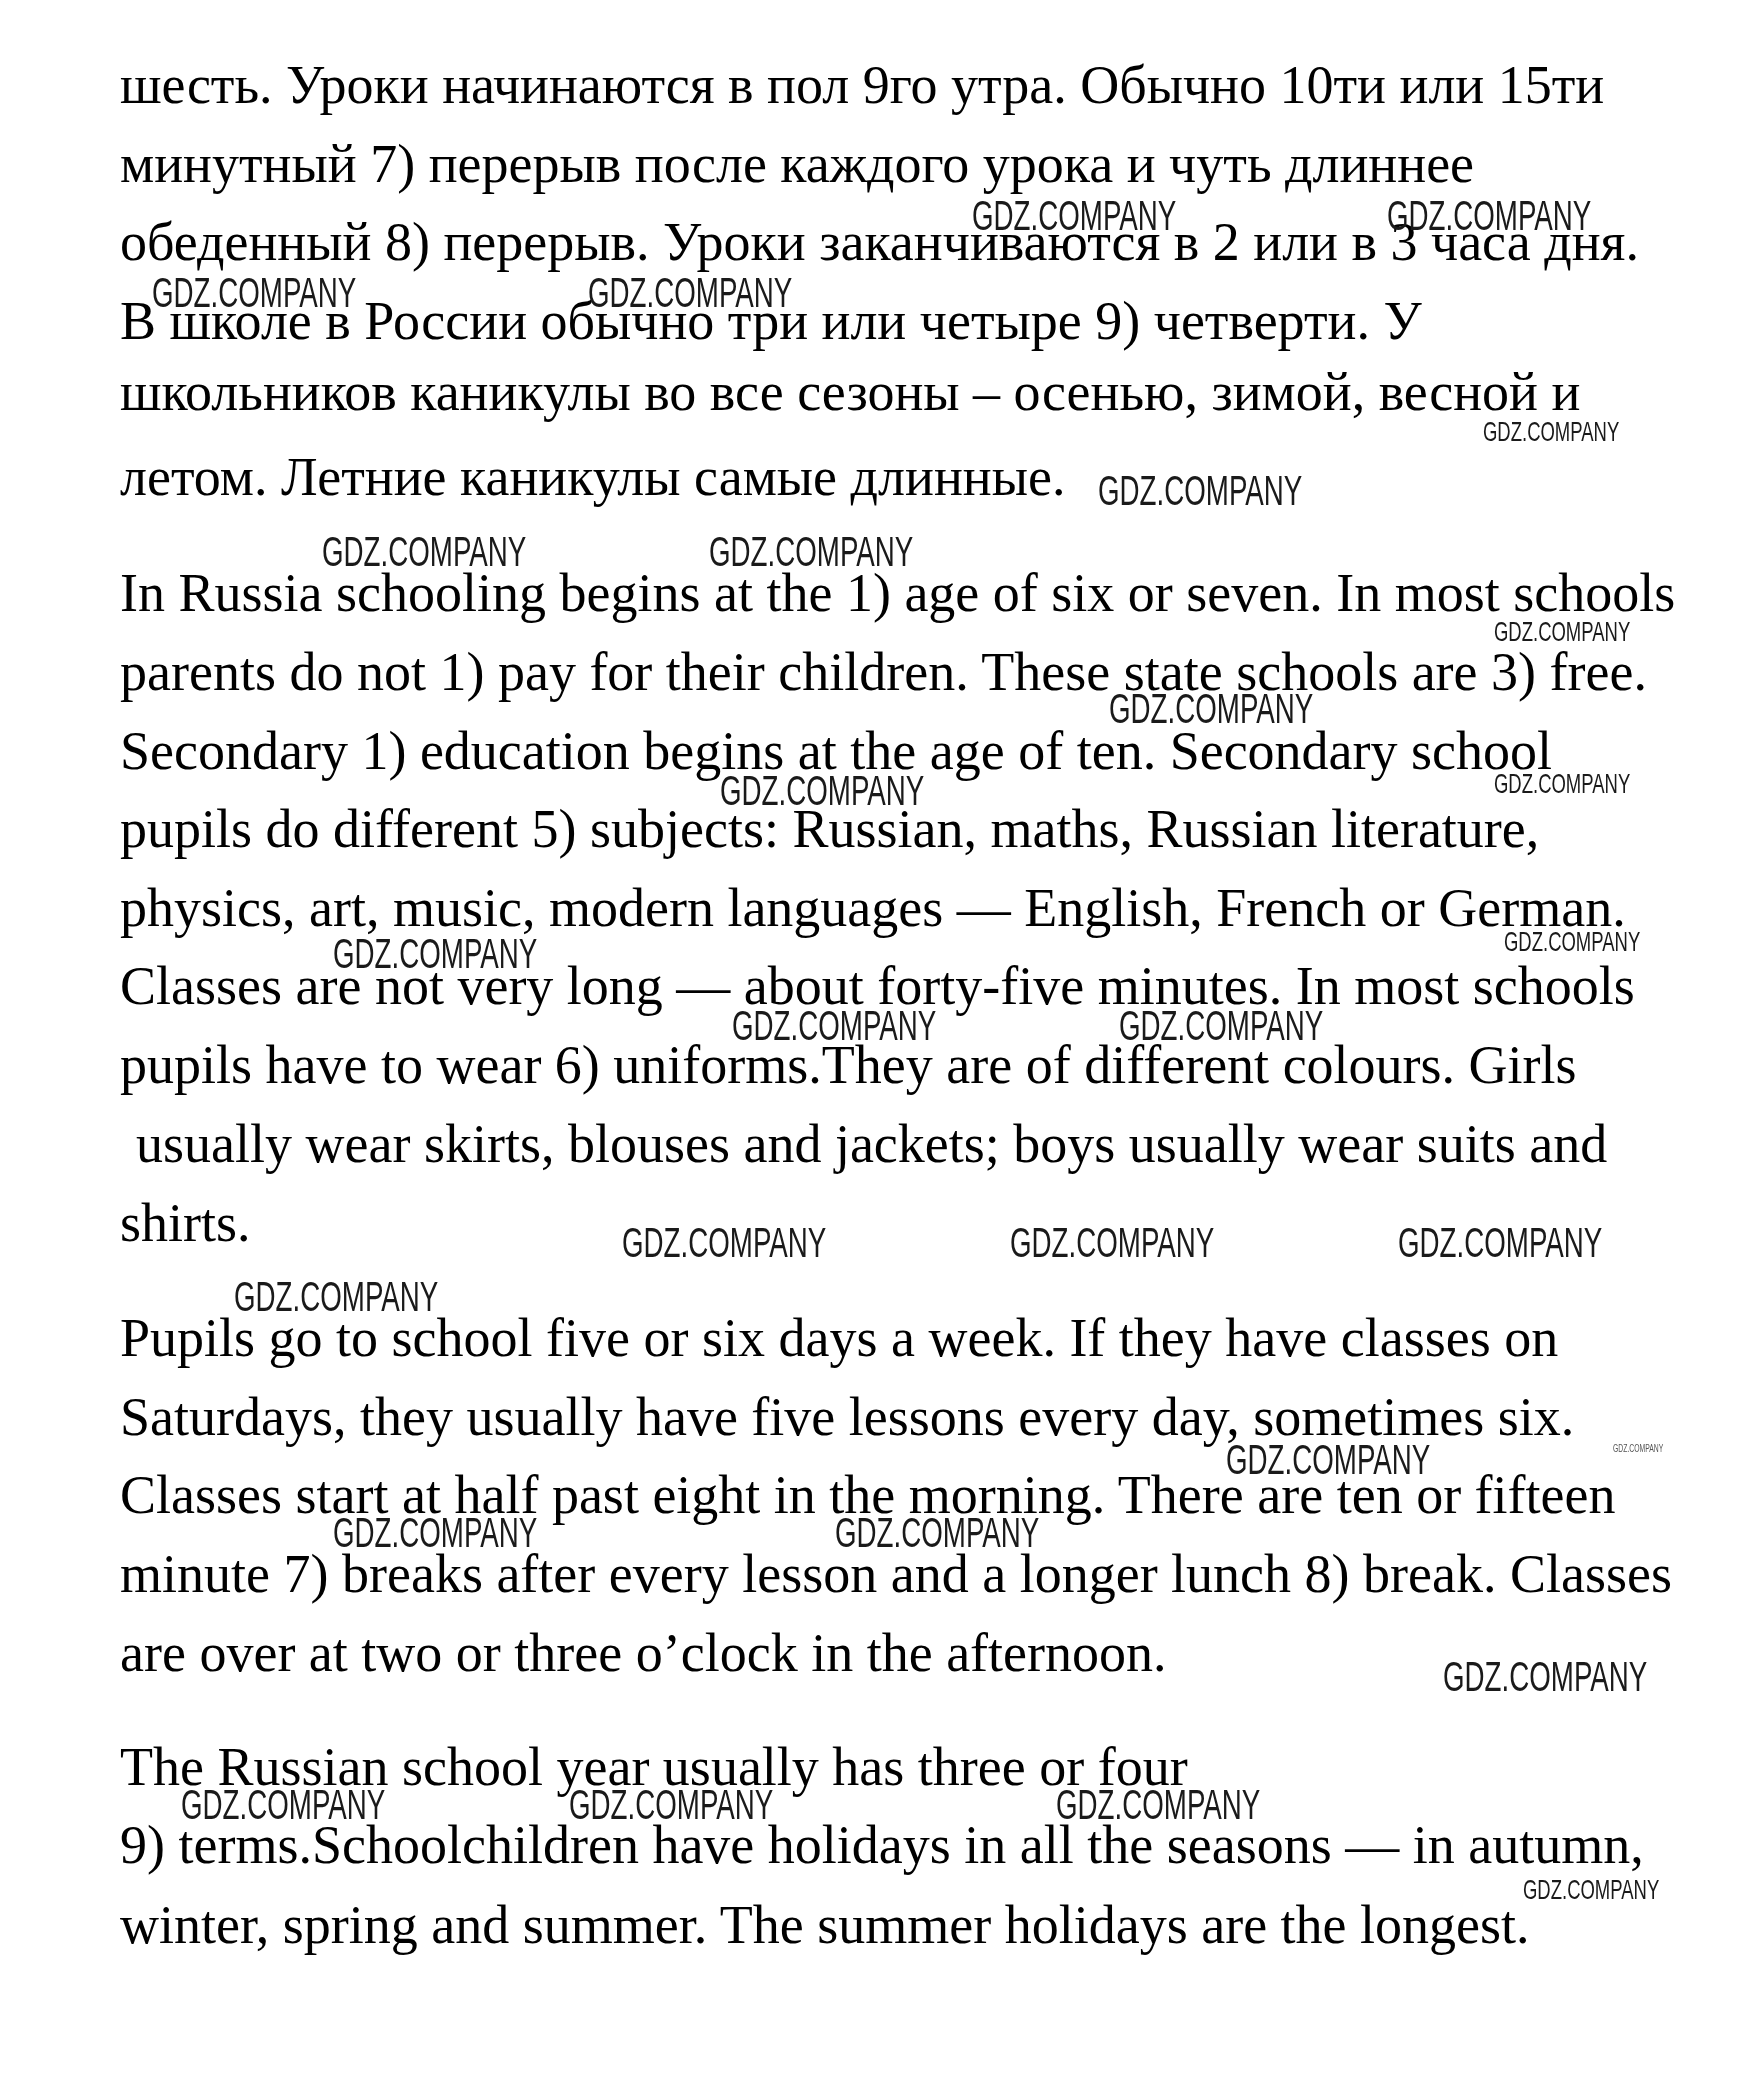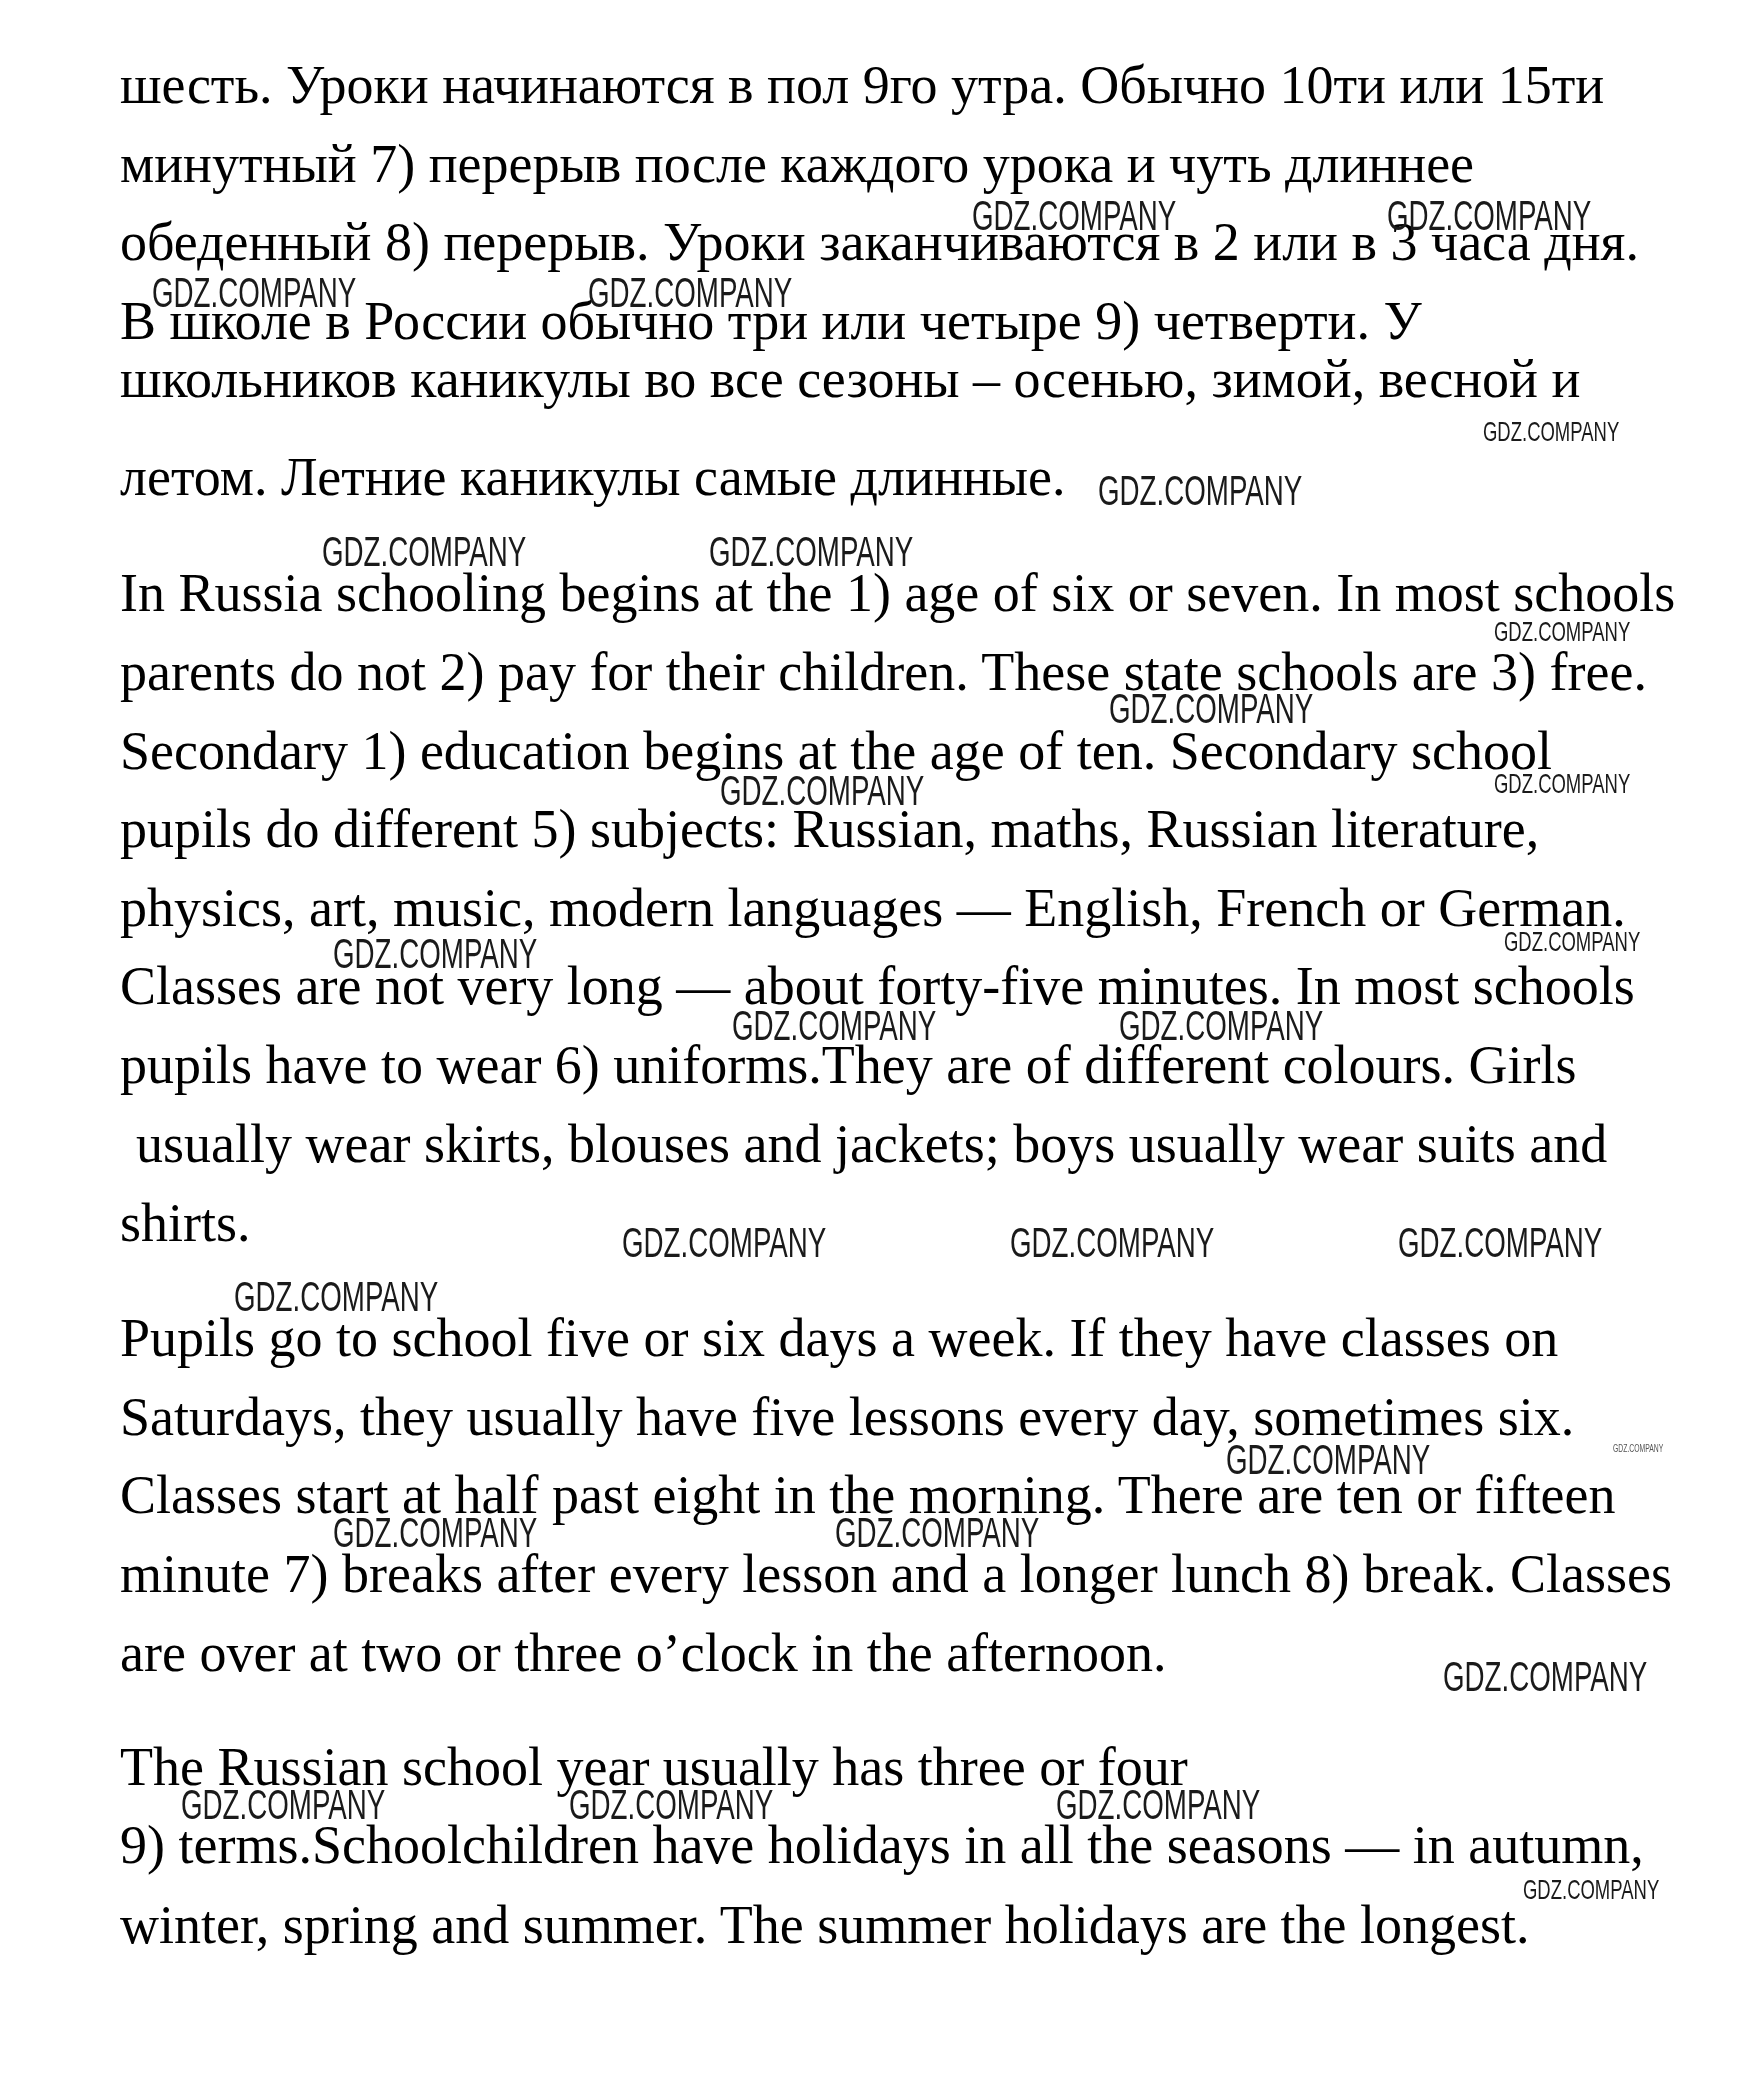--- a/index.html
+++ b/index.html
@@ -45,26 +45,26 @@
 </head>
 <body>
 
 <div id="page">
   <div id="text-layer">
       <div>
         <div class="line" style="top: 58px;"><span>шесть. Уроки начинаются в пол 9го утра. Обычно 10ти или 15ти</span></div>
         <div class="line" style="top: 137px;"><span>минутный 7) перерыв после каждого урока и чуть длиннее</span></div>
         <div class="line" style="top: 215px;"><span>обеденный 8) перерыв. Уроки заканчиваются в 2 или в 3 часа дня.</span></div>
         <div class="line" style="top: 294px;"><span>В школе в России обычно три или четыре 9) четверти. У</span></div>
-        <div class="line" style="top: 352px; text-align: center;"><span>школьников каникулы во все сезоны – осенью, зимой, весной и</span></div>
+        <div class="line" style="top: 365px; text-align: center;"><span>школьников каникулы во все сезоны – осенью, зимой, весной и</span></div>
         <div class="line" style="top: 450px;"><span>летом. Летние каникулы самые длинные.</span></div>
       </div>
       <div>
         <div class="line" style="top: 566px;"><span>In Russia schooling begins at the 1) </span><b>age</b><span> of six or seven. In most schools</span></div>
-        <div class="line" style="top: 645px;"><span>parents do not 2) </span><b>pay</b><span> for their children. These state schools are 3) </span><b>free</b><span>.</span></div>
+        <div class="line" style="top: 645px;"><span>parents do not 1) </span><b>pay</b><span> for their children. These state schools are 3) </span><b>free</b><span>.</span></div>
         <div class="line" style="top: 724px;"><span>Secondary 1) </span><b>education</b><span> begins at the age of ten. Secondary school</span></div>
         <div class="line" style="top: 802px;"><span>pupils do different 5) </span><b>subjects</b><span>: Russian, maths, Russian literature,</span></div>
         <div class="line" style="top: 881px;"><span>physics, art, music, modern languages — English, French or German.</span></div>
         <div class="line" style="top: 959px;"><span>Classes are not very long — about forty-five minutes. In most schools</span></div>
         <div class="line" style="top: 1038px;"><span>pupils have to wear 6) </span><b>uniforms</b><span>.They are of different colours. Girls</span></div>
         <div class="line" style="top: 1117px; margin-left: 16px;"><span>usually wear skirts, blouses and jackets; boys usually wear suits and</span></div>
         <div class="line" style="top: 1196px;"><span>shirts.</span></div>
       </div>
       <div>
         <div class="line" style="top: 1311px;"><span>Pupils go to school five or six days a week. If they have classes on</span></div>

